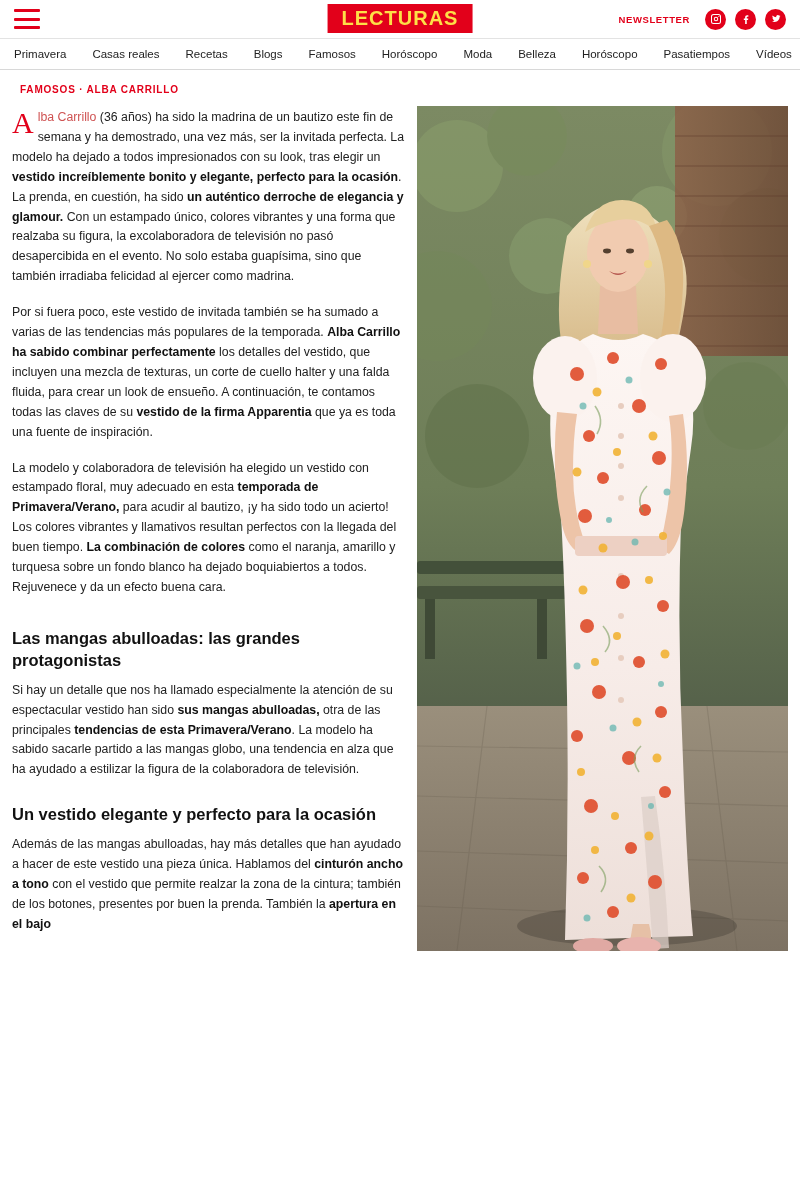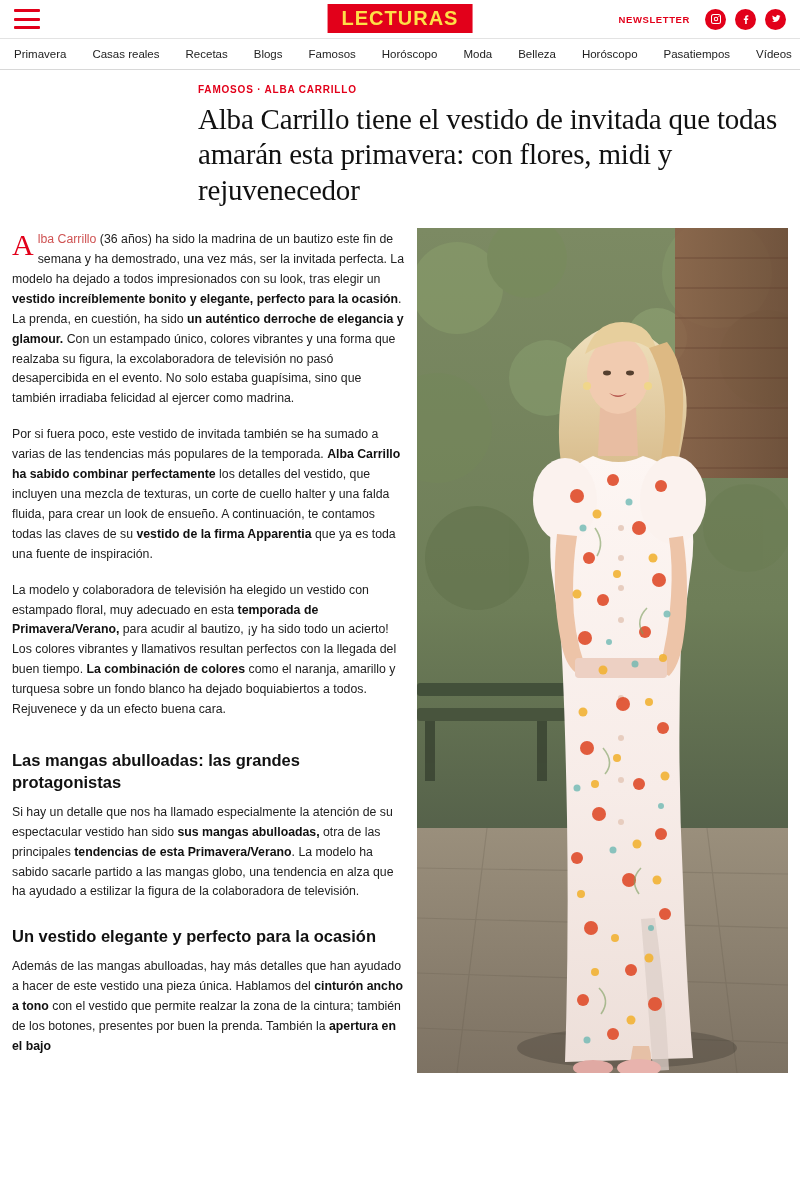--- a/index.html
+++ b/index.html
@@ -81,20 +81,21 @@
     text-decoration: none;
     padding: 0 13px;
     white-space: nowrap;
   }
   .nav a:first-child { padding-left: 0; }
 
   
   .wrap {
     display: flex;
     padding: 0 12px;
+    flex-direction: column;
   }
   .col-left { width: 178px; flex: none; }
   .col-main { flex: 1; padding-left: 8px; }
 
   
   .kicker {
     font-size: 10px;
     font-weight: bold;
     letter-spacing: 0.8px;
     color: #e2001a;
@@ -214,21 +215,20 @@
   <a href="#">Belleza</a>
   <a href="#">Horóscopo</a>
   <a href="#">Pasatiempos</a>
   <a href="#">Vídeos</a>
 </nav>
 
 <div class="wrap">
   <div class="col-left"></div>
   <div class="col-main">
     <div class="kicker">FAMOSOS · ALBA CARRILLO</div>
-    <h1 class="title">Alba Carrillo tiene el vestido de invitada que todas amarán esta primavera: con flores, midi y rejuvenecedor</h1>
   </div>
 </div>
 
 <div class="body-area">
 
   <div class="textcol">
 
     <p class="first">
       <span class="dropcap">A</span><a class="lnk" href="#">lba Carrillo</a><span> (36 años) ha sido la madrina de un bautizo este fin de semana y ha demostrado, una vez más, ser la invitada perfecta. La modelo ha dejado a todos impresionados con su look, tras elegir un </span><b>vestido increíblemente bonito y elegante, perfecto para la ocasión</b><span>. La prenda, en cuestión, ha sido </span><b>un auténtico derroche de elegancia y glamour.</b><span> Con un estampado único, colores vibrantes y una forma que realzaba su figura, la excolaboradora de televisión no pasó desapercibida en el evento. No solo estaba guapísima, sino que también irradiaba felicidad al ejercer como madrina.</span>
     </p>

